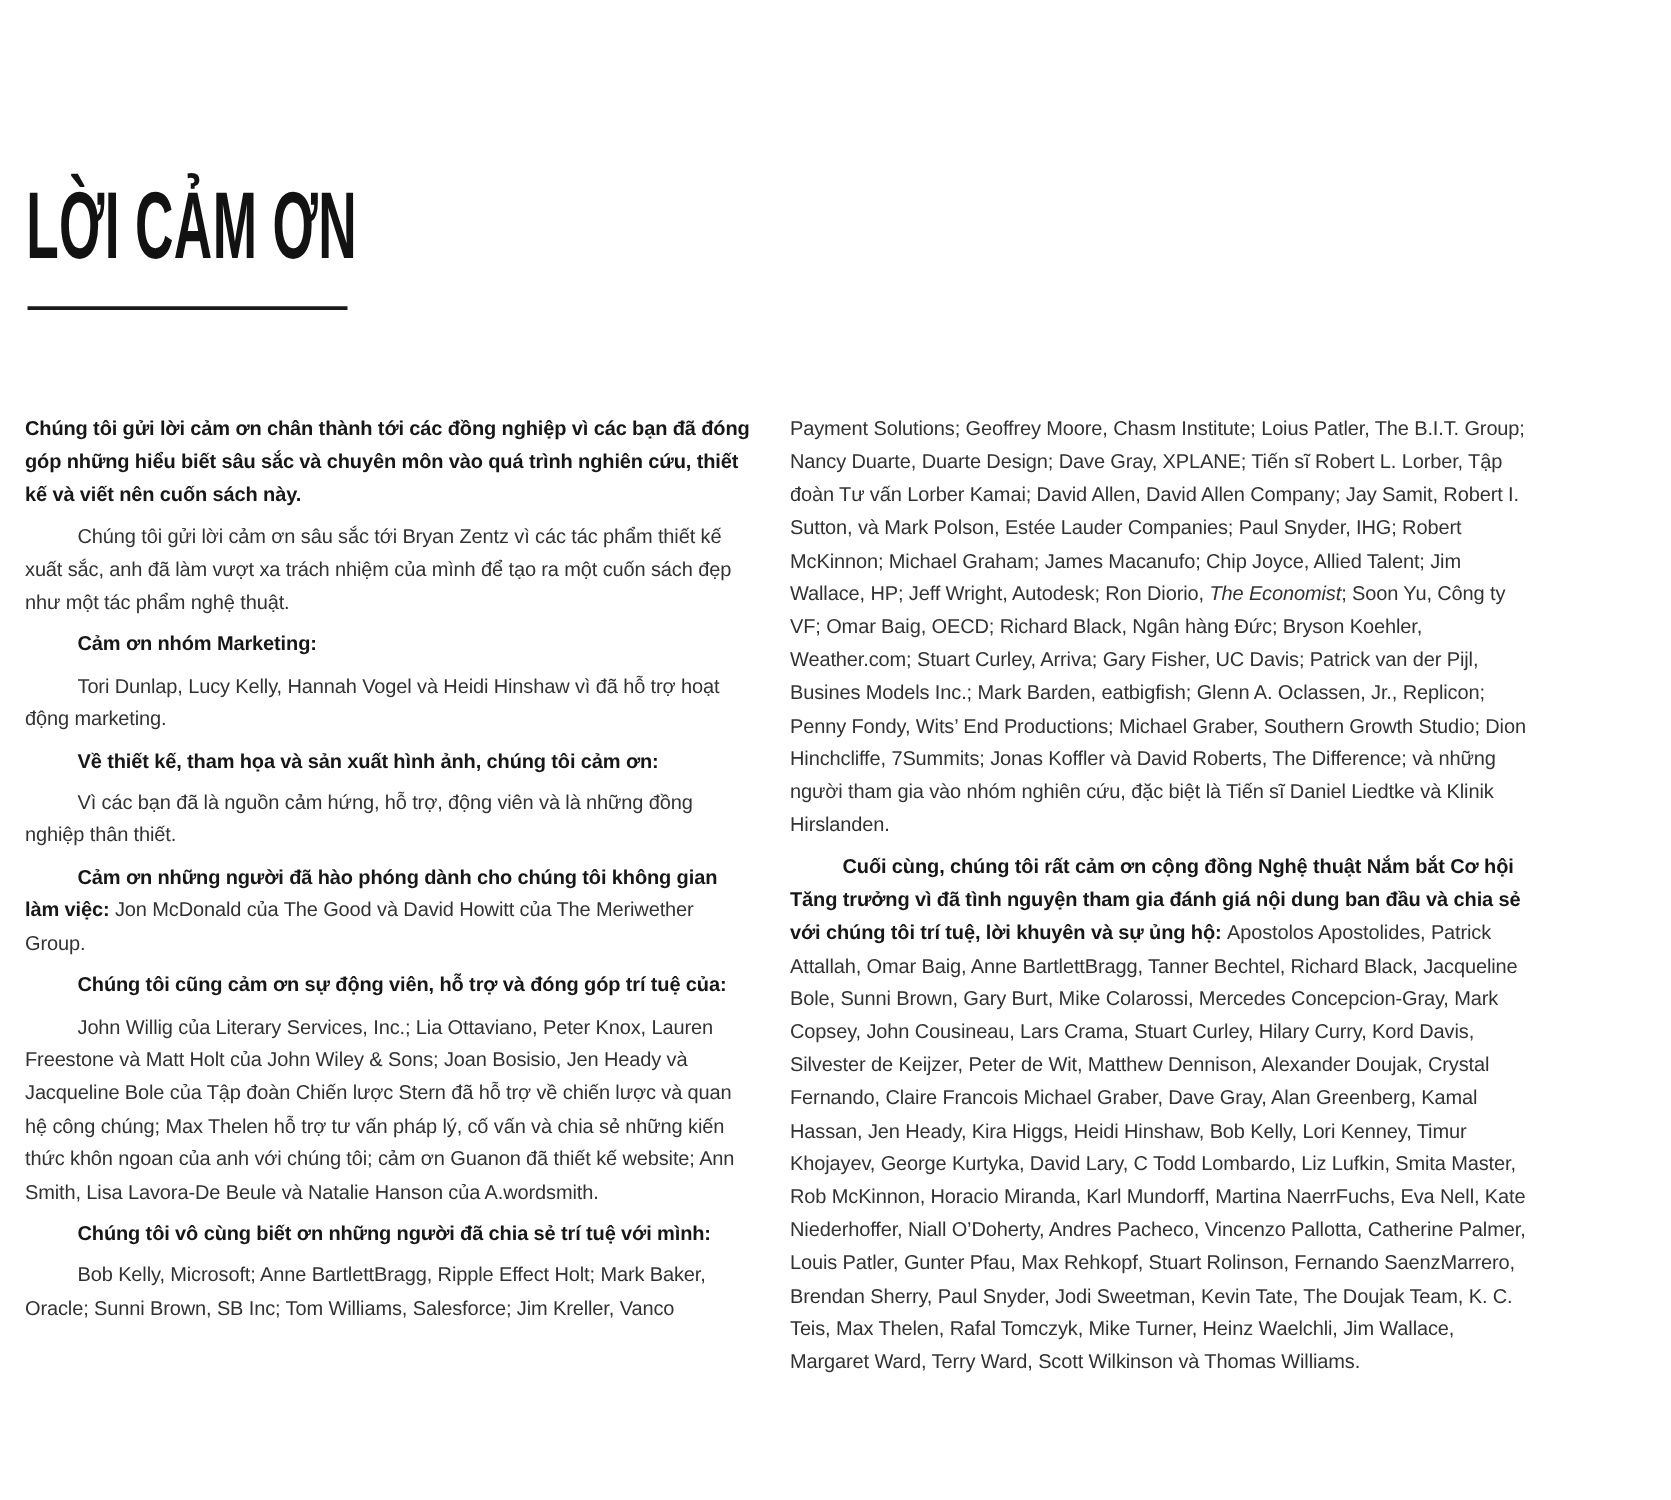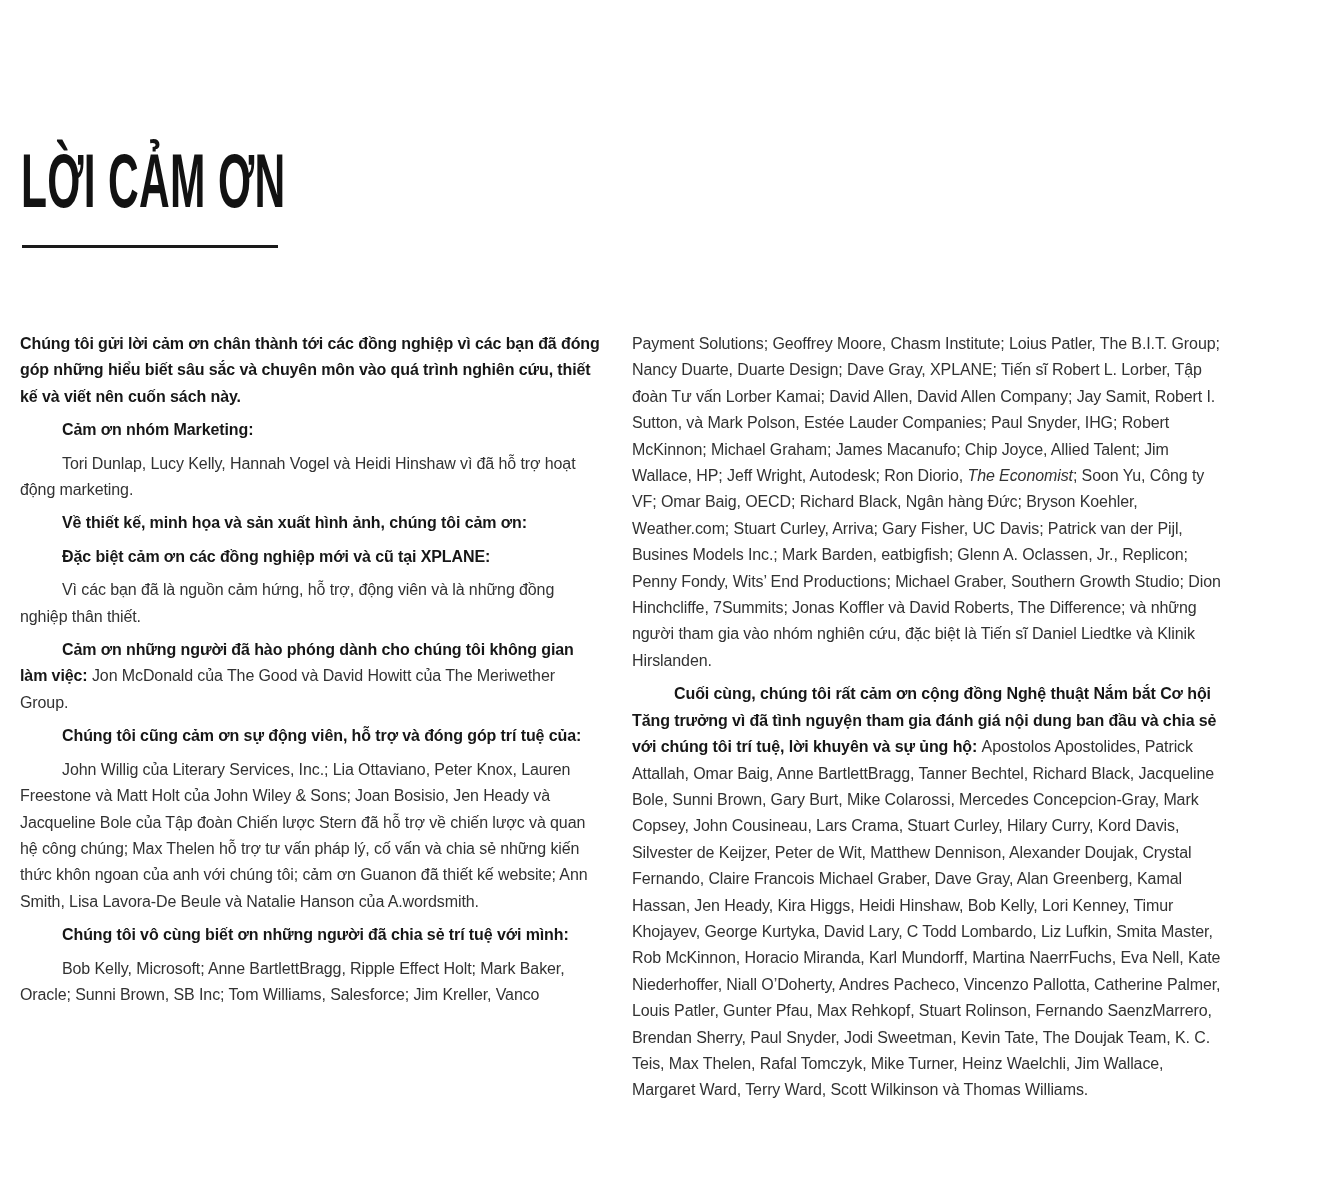--- a/index.html
+++ b/index.html
@@ -58,24 +58,24 @@
 </style>
 </head>
 <body>
 
 <div class="page">
   <h1 class="title">LỜI CẢM ƠN</h1>
   <div class="title-rule"></div>
   <div class="columns">
     <div class="col">
         <p class="para"><span class="seg-bold">Chúng tôi gửi lời cảm ơn chân thành tới các đồng nghiệp vì các bạn đã đóng góp những hiểu biết sâu sắc và chuyên môn vào quá trình nghiên cứu, thiết kế và viết nên cuốn sách này.</span></p>
+        <p class="para indent"><span class="seg-regular">Chúng tôi gửi lời cảm ơn sâu sắc tới Bryan Zentz vì các tác phẩm thiết kế xuất sắc, anh đã làm vượt xa trách nhiệm của mình để tạo ra một cuốn sách đẹp như một tác phẩm nghệ thuật.</span></p>
         <p class="para indent"><span class="seg-bold">Cảm ơn nhóm Marketing:</span></p>
         <p class="para indent"><span class="seg-regular">Tori Dunlap, Lucy Kelly, Hannah Vogel và Heidi Hinshaw vì đã hỗ trợ hoạt động marketing.</span></p>
-        <p class="para indent"><span class="seg-bold">Về thiết kế, minh họa và sản xuất hình ảnh, chúng tôi cảm ơn:</span></p>
-        <p class="para indent"><span class="seg-bold">Đặc biệt cảm ơn các đồng nghiệp mới và cũ tại XPLANE:</span></p>
+        <p class="para indent"><span class="seg-bold">Về thiết kế, tham họa và sản xuất hình ảnh, chúng tôi cảm ơn:</span></p>
         <p class="para indent"><span class="seg-regular">Vì các bạn đã là nguồn cảm hứng, hỗ trợ, động viên và là những đồng nghiệp thân thiết.</span></p>
         <p class="para indent"><span class="seg-bold">Cảm ơn những người đã hào phóng dành cho chúng tôi không gian làm việc: </span><span class="seg-regular">Jon McDonald của The Good và David Howitt của The Meriwether Group.</span></p>
         <p class="para indent"><span class="seg-bold">Chúng tôi cũng cảm ơn sự động viên, hỗ trợ và đóng góp trí tuệ của:</span></p>
         <p class="para indent"><span class="seg-regular">John Willig của Literary Services, Inc.; Lia Ottaviano, Peter Knox, Lauren Freestone và Matt Holt của John Wiley &amp; Sons; Joan Bosisio, Jen Heady và Jacqueline Bole của Tập đoàn Chiến lược Stern đã hỗ trợ về chiến lược và quan hệ công chúng; Max Thelen hỗ trợ tư vấn pháp lý, cố vấn và chia sẻ những kiến thức khôn ngoan của anh với chúng tôi; cảm ơn Guanon đã thiết kế website; Ann Smith, Lisa Lavora-De Beule và Natalie Hanson của A.wordsmith.</span></p>
         <p class="para indent"><span class="seg-bold">Chúng tôi vô cùng biết ơn những người đã chia sẻ trí tuệ với mình:</span></p>
         <p class="para indent"><span class="seg-regular">Bob Kelly, Microsoft; Anne BartlettBragg, Ripple Effect Holt; Mark Baker, Oracle; Sunni Brown, SB Inc; Tom Williams, Salesforce; Jim Kreller, Vanco</span></p>
       </div>
     <div class="col col-right">
         <p class="para"><span class="seg-regular">Payment Solutions; Geoffrey Moore, Chasm Institute; Loius Patler, The B.I.T. Group; Nancy Duarte, Duarte Design; Dave Gray, XPLANE; Tiến sĩ Robert L. Lorber, Tập đoàn Tư vấn Lorber Kamai; David Allen, David Allen Company; Jay Samit, Robert I. Sutton, và Mark Polson, Estée Lauder Companies; Paul Snyder, IHG; Robert McKinnon; Michael Graham; James Macanufo; Chip Joyce, Allied Talent; Jim Wallace, HP; Jeff Wright, Autodesk; Ron Diorio, </span><span class="seg-italic">The Economist</span><span class="seg-regular">; Soon Yu, Công ty VF; Omar Baig, OECD; Richard Black, Ngân hàng Đức; Bryson Koehler, Weather.com; Stuart Curley, Arriva; Gary Fisher, UC Davis; Patrick van der Pijl, Busines Models Inc.; Mark Barden, eatbigfish; Glenn A. Oclassen, Jr., Replicon; Penny Fondy, Wits’ End Productions; Michael Graber, Southern Growth Studio; Dion Hinchcliffe, 7Summits; Jonas Koffler và David Roberts, The Difference; và những người tham gia vào nhóm nghiên cứu, đặc biệt là Tiến sĩ Daniel Liedtke và Klinik Hirslanden.</span></p>
         <p class="para indent"><span class="seg-bold">Cuối cùng, chúng tôi rất cảm ơn cộng đồng Nghệ thuật Nắm bắt Cơ hội Tăng trưởng vì đã tình nguyện tham gia đánh giá nội dung ban đầu và chia sẻ với chúng tôi trí tuệ, lời khuyên và sự ủng hộ: </span><span class="seg-regular">Apostolos Apostolides, Patrick Attallah, Omar Baig, Anne BartlettBragg, Tanner Bechtel, Richard Black, Jacqueline Bole, Sunni Brown, Gary Burt, Mike Colarossi, Mercedes Concepcion-Gray, Mark Copsey, John Cousineau, Lars Crama, Stuart Curley, Hilary Curry, Kord Davis, Silvester de Keijzer, Peter de Wit, Matthew Dennison, Alexander Doujak, Crystal Fernando, Claire Francois Michael Graber, Dave Gray, Alan Greenberg, Kamal Hassan, Jen Heady, Kira Higgs, Heidi Hinshaw, Bob Kelly, Lori Kenney, Timur Khojayev, George Kurtyka, David Lary, C Todd Lombardo, Liz Lufkin, Smita Master, Rob McKinnon, Horacio Miranda, Karl Mundorff, Martina NaerrFuchs, Eva Nell, Kate Niederhoffer, Niall O’Doherty, Andres Pacheco, Vincenzo Pallotta, Catherine Palmer, Louis Patler, Gunter Pfau, Max Rehkopf, Stuart Rolinson, Fernando SaenzMarrero, Brendan Sherry, Paul Snyder, Jodi Sweetman, Kevin Tate, The Doujak Team, K. C. Teis, Max Thelen, Rafal Tomczyk, Mike Turner, Heinz Waelchli, Jim Wallace, Margaret Ward, Terry Ward, Scott Wilkinson và Thomas Williams.</span></p>

